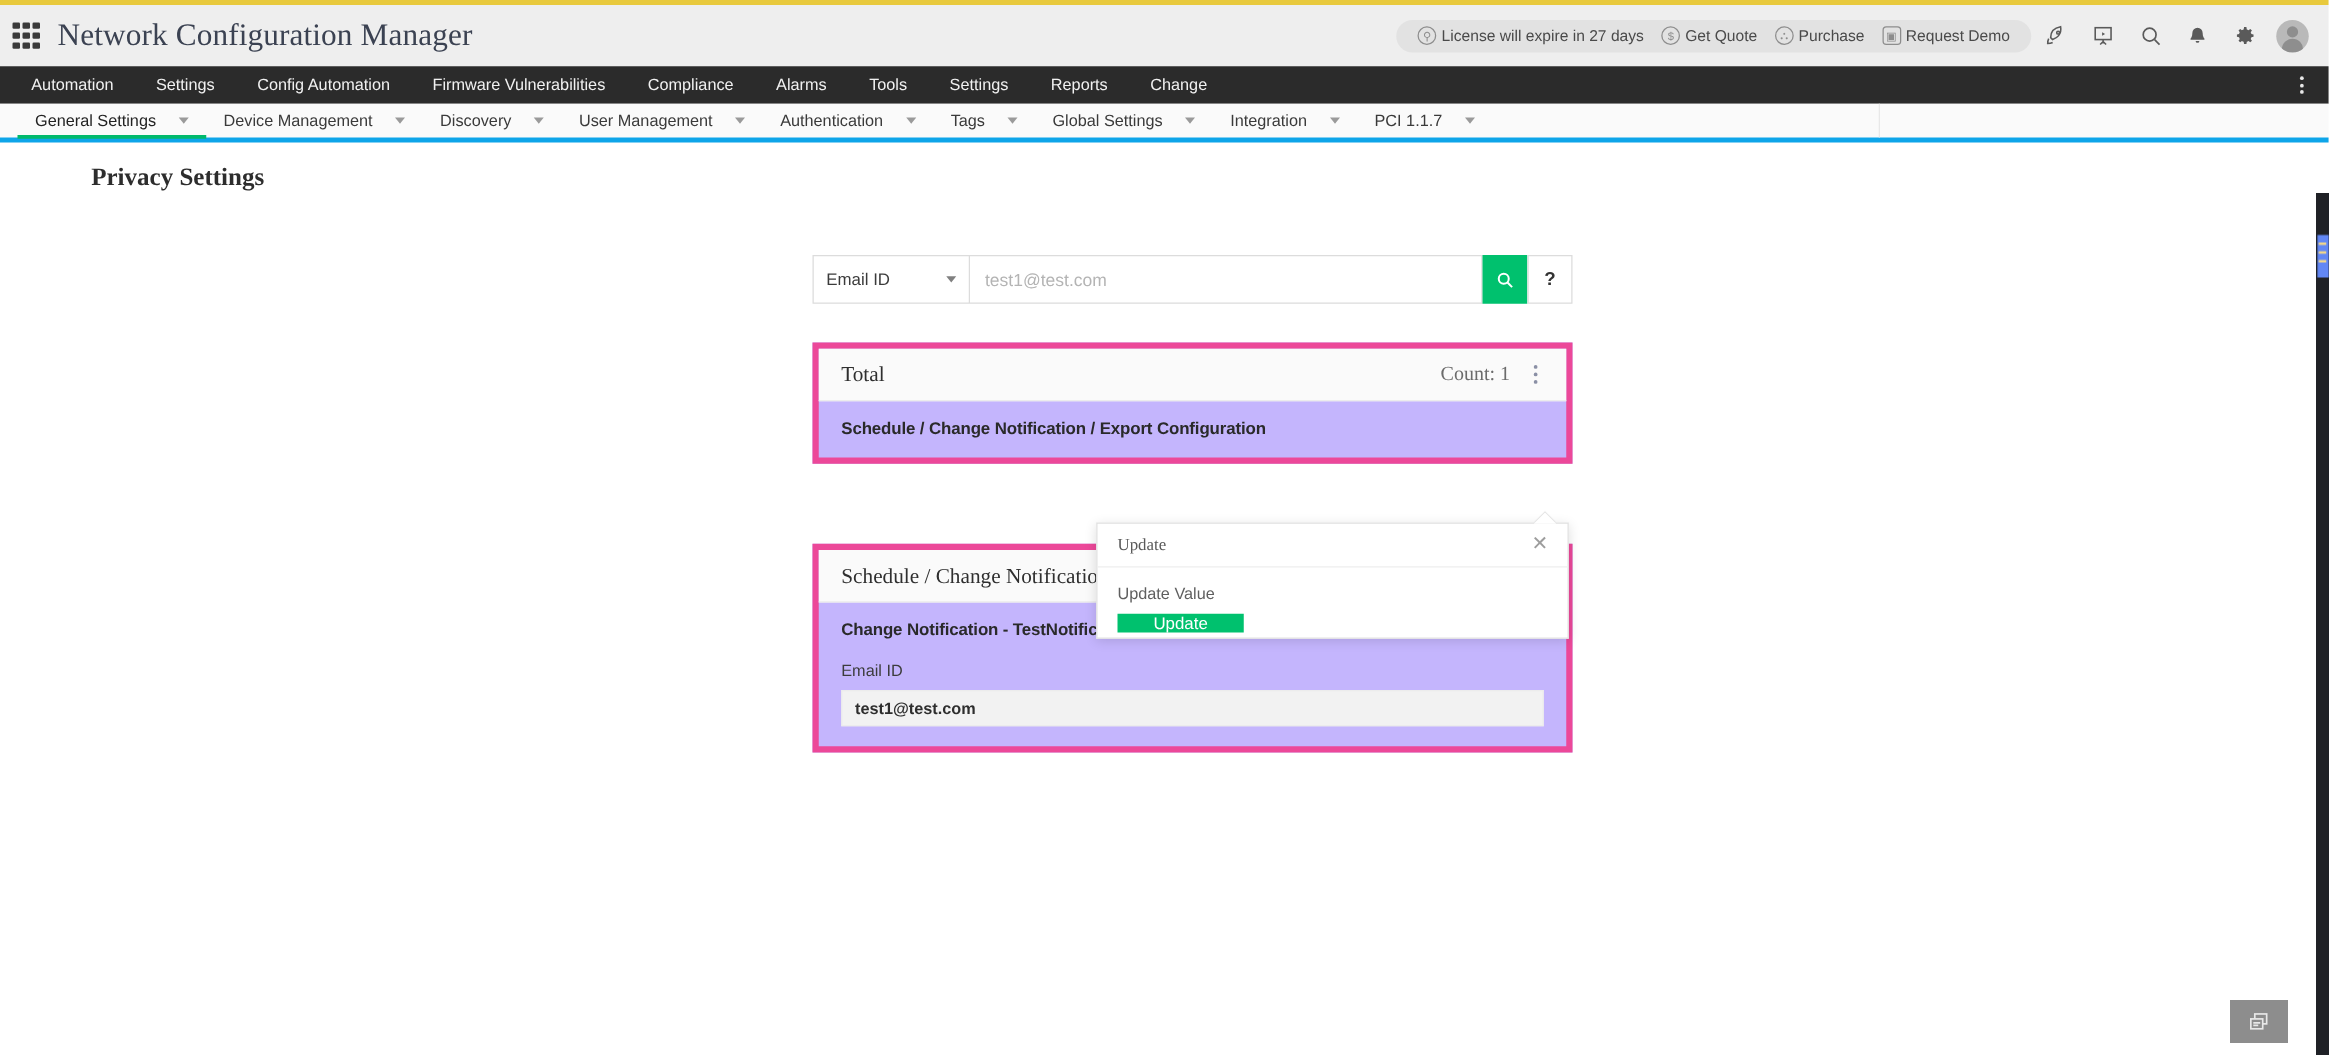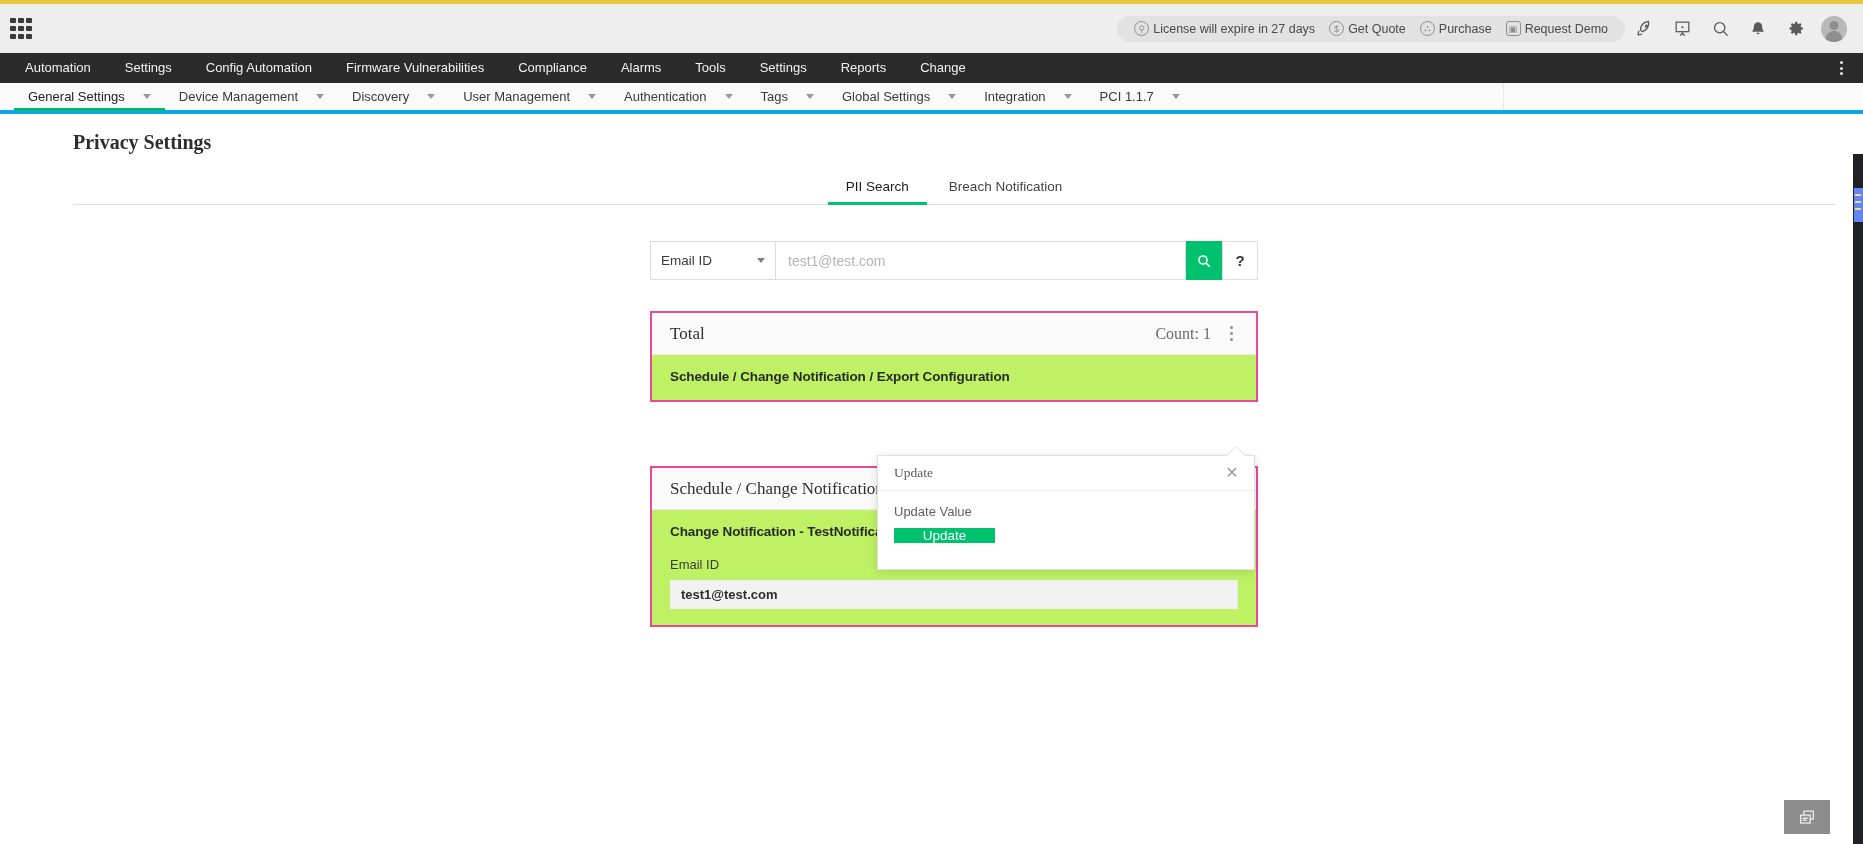--- a/index.html
+++ b/index.html
@@ -249,22 +249,22 @@
     border: 1px solid #dcdcdc;
     background: #fff;
     display: flex; align-items: center; justify-content: center;
     font-size: 15px; color: #333;
     cursor: pointer;
     font-weight: 600;
   }
 
   
   .card {
-    border: 2px solid #ec4899;
-    background: #bef264;
+    border: 5px solid #ec4899;
+    background: #c4b5fd;
     margin-top: 31px;
   }
   .card.second { margin-top: 64px; }
   .card-head {
     background: #fafafa;
     border-bottom: 1px solid #ececec;
     display: flex;
     align-items: center;
     padding: 0 16px 0 18px;
     height: 42px;
@@ -350,21 +350,21 @@
     color: #5a5a5a;
   }
   .popup-close {
     margin-left: auto;
     width: 20px; height: 20px;
     display: flex; align-items: center; justify-content: center;
     color: #9d9d9d; font-size: 16px;
     cursor: pointer;
     line-height: 1;
   }
-  .popup-body { padding: 13px 16px 26px 16px; }
+  .popup-body { padding: 13px 16px 4px 16px; }
   .popup-label {
     font-size: 13px;
     color: #5f5f5f;
     margin-bottom: 9px;
   }
   .popup-row { display: flex; gap: 19px; align-items: stretch; }
   .popup-input {
     flex: 1;
     height: 29px;
     border: 1px solid #e0e0e0;
@@ -421,20 +421,21 @@
     <i></i>
       <i></i>
       <i></i>
       <i></i>
       <i></i>
       <i></i>
       <i></i>
       <i></i>
       <i></i>
   </div>
+  <div class="app-title">Network Configuration Manager</div>
 
   <div class="header-right">
     <div class="license-pill">
       <div class="lp-item">
         <span class="lp-ico">⚲</span>
         <span>License will expire in 27 days</span>
       </div>
       <div class="lp-item">
         <span class="lp-ico">$</span>
         <span>Get Quote</span>
@@ -540,28 +541,20 @@
     <span>PCI 1.1.7</span>
     <span class="caret"></span>
   </div>
   <div class="subnav-spacer"></div>
   <div class="subnav-right-block"></div>
 </div>
 
 <div class="page">
   <div class="page-title">Privacy Settings</div>
 
-  <div class="tabs-row">
-    <div class="tab active">
-      <span>PII Search</span>
-    </div>
-    <div class="tab">
-      <span>Breach Notification</span>
-    </div>
-  </div>
 
   <div class="center-col">
 
     <div class="search-bar">
       <div class="sel-wrap">
         <span>Email ID</span>
         <span class="sel-caret"></span>
       </div>
       <input class="search-input" type="text" placeholder="test1@test.com" style="">
       <button class="search-btn">

